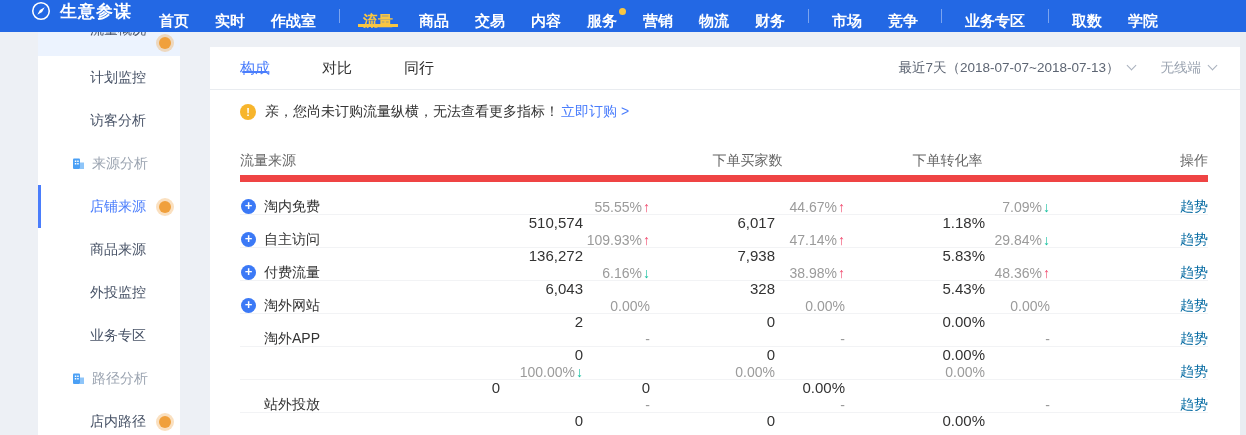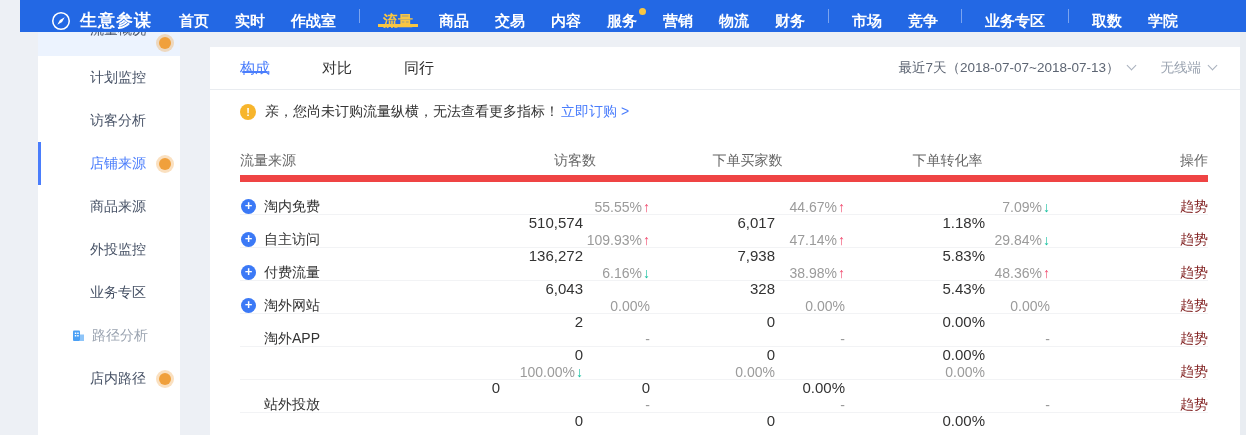--- a/index.html
+++ b/index.html
@@ -2,21 +2,21 @@
 <html><head>
 <meta charset="utf-8">
 <style>
   * { margin:0; padding:0; box-sizing:border-box; }
   html,body { background:#dfe3e9; }
   .page { position:relative; width:1246px; height:435px; overflow:hidden; background:#edf0f5;
           font-family:"Liberation Sans","DejaVu Sans",sans-serif; }
 
   
   .topnav { position:absolute; top:0; left:0; right:0; height:32px; background:#2368e4;
-            display:flex; align-items:flex-end; padding-left:30px; z-index:6;margin-left:20px; }
+            display:flex; align-items:flex-start; padding-left:30px; z-index:6; }
   .logo { display:flex; align-items:center; margin-right:8px; }
   .brand { color:#fff; font-size:17px; font-weight:700; letter-spacing:1px; margin-right:14px; cursor:pointer; }
   .nav-menu { display:flex; align-items:center; height:100%; }
   .nav-item { position:relative; color:#fff; font-size:15px; font-weight:600; padding:0 13px;
               height:22px; line-height:32px; cursor:pointer; white-space:nowrap; }
   .nav-item.active { color:#f9c642; }
   .nav-item.active::after { content:""; position:absolute; left:8px; right:8px; bottom:0; height:3px; background:#f9c642; }
   .nav-badge { position:absolute; top:3px; right:4px; width:7px; height:7px; border-radius:50%; background:#f9c642; }
   .nav-div { width:1px; height:14px; background:rgba(255,255,255,.4); margin:0 10px; }
 
@@ -70,21 +70,21 @@
   .plus { width:15px; height:15px; border-radius:50%; background:#3b79f6; color:#fff; font-size:12px;
           line-height:15px; text-align:center; margin:0 8px 0 1px; cursor:pointer; flex:none; font-weight:700;
           font-family:"DejaVu Sans Mono",monospace; }
   .plus-slot { width:24px; flex:none; }
   .val { text-align:right; color:#333; font-size:15px;margin-top:32px; }
   .chg { text-align:right; color:#9b9b9b; font-size:14px; white-space:nowrap; }
   .arrow { font-weight:700; font-size:14px; margin-left:1px; }
   .arrow.up { color:#f0486c; }
   .arrow.down { color:#17c0a0; }
   .c-action-cell { grid-column:8/9; text-align:right; }
-  .trend { color:#7f1d1d; cursor:pointer; text-decoration:none; }
+  .trend { color:#0369a1; cursor:pointer; text-decoration:none; }
 
   .scrolltrack { position:absolute; top:0; right:0; bottom:0; width:6px; background:#e9edf2; z-index:8; }
 </style>
 </head>
 <body>
 
 <div class="page">
 
   <header class="topnav">
     <span class="logo">
@@ -120,20 +120,33 @@
 
   <div class="body">
 
     <aside class="sidebar">
         <div class="side-item clipped">
           <span class="lbl">流量概况</span>
           <i class="dot"></i>
         </div>
         <div class="side-item"><span class="lbl">计划监控</span></div>
         <div class="side-item"><span class="lbl">访客分析</span></div>
+        <div class="side-section">
+          <span class="bicon">
+            <svg width="13" height="13" viewBox="0 0 13 13">
+              <rect x="1" y="1.5" width="7" height="10.5" rx="1" fill="#4ba0f5"></rect>
+              <rect x="8" y="5.5" width="4" height="6.5" fill="#8ec5f9"></rect>
+              <rect x="2.8" y="3.5" width="1.5" height="1.5" fill="#fff"></rect>
+              <rect x="5.2" y="3.5" width="1.5" height="1.5" fill="#fff"></rect>
+              <rect x="2.8" y="6" width="1.5" height="1.5" fill="#fff"></rect>
+              <rect x="5.2" y="6" width="1.5" height="1.5" fill="#fff"></rect>
+            </svg>
+          </span>
+          <span class="lbl">来源分析</span>
+        </div>
         <div class="side-item selected"><span class="lbl">店铺来源</span><i class="dot"></i></div>
         <div class="side-item"><span class="lbl">商品来源</span></div>
         <div class="side-item"><span class="lbl">外投监控</span></div>
         <div class="side-item"><span class="lbl">业务专区</span></div>
         <div class="side-section">
           <span class="bicon">
             <svg width="13" height="13" viewBox="0 0 13 13">
               <rect x="1" y="1.5" width="7" height="10.5" rx="1" fill="#4ba0f5"></rect>
               <rect x="8" y="5.5" width="4" height="6.5" fill="#8ec5f9"></rect>
               <rect x="2.8" y="3.5" width="1.5" height="1.5" fill="#fff"></rect>
@@ -169,21 +182,20 @@
 
       <div class="notice">
         <span class="notice-icon">!</span>
         <span>亲，您尚未订购流量纵横，无法查看更多指标！</span>
         <a class="notice-link">立即订购 &gt;</a>
       </div>
 
       <div class="table">
         <div class="trow thead">
           <span class="th c-name-h">流量来源</span>
-          <span class="th g1">访客数</span>
           <span class="th g2">下单买家数</span>
           <span class="th g3">下单转化率</span>
           <span class="th c-action">操作</span>
         </div>
         <div id="rows">
             <div class="trow rrow">
               <span class="c-name">
                 <i class="plus">+</i>
                 <span>淘内免费</span>
               </span>

